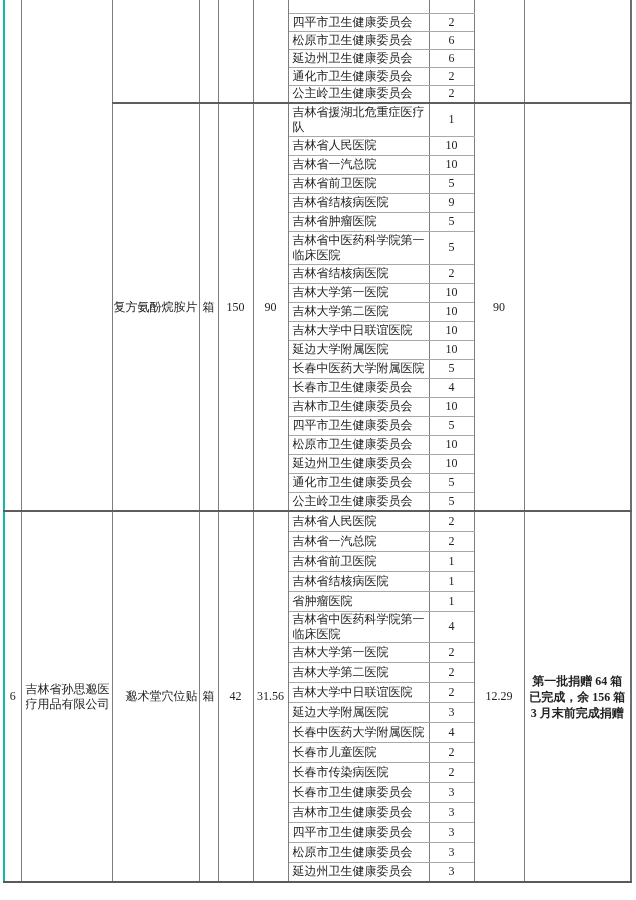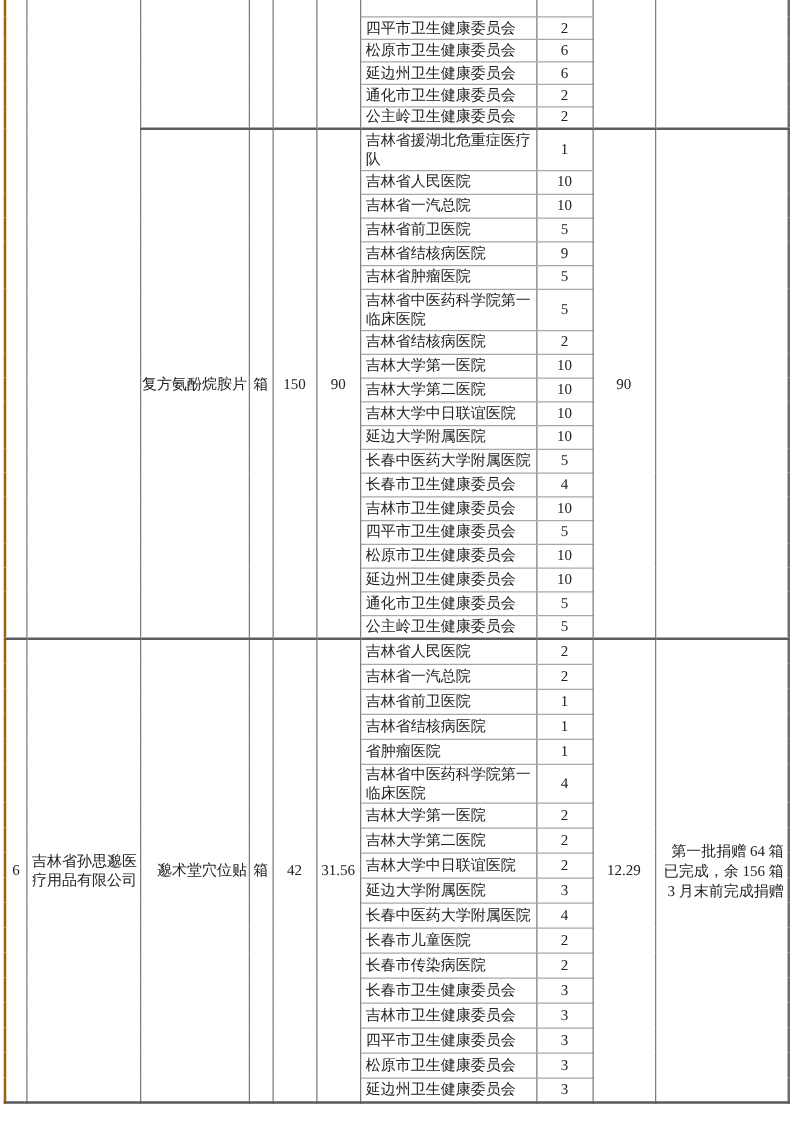--- a/index.html
+++ b/index.html
@@ -12,21 +12,21 @@
     font-family: "Liberation Serif", "DejaVu Serif", serif;
     color: #222222;
   }
   table.donation {
     position: absolute;
     left: 3px;
     top: 0;
     width: 627px;
     border-collapse: collapse;
     table-layout: fixed;
-    border-left: 2px solid #a16207;
+    border-left: 2px solid #14b8a6;
     border-right: 2px solid #6e6e6e;
     border-bottom: 2px solid #5a5a5a;
     border-top: none;
   }
   td {
     border-left: 1px solid #7d7d7d;
     border-right: 1px solid #7d7d7d;
     border-top: 1px solid #a8a8a8;
     border-bottom: 1px solid #a8a8a8;
     font-size: 12px;
@@ -41,21 +41,21 @@
   tr.g0 { height: 18px; }
   tr.partial { height: 13px; }
   tr.g1 { height: 19px; }
   tr.g1.tall { height: 33px; }
   tr.g2 { height: 20px; }
   tr.g2.tall { height: 31px; }
   td.c { text-align: center; }
   td.inst { text-align: left; padding: 0 1px 0 4px; }
   td.company { text-align: right; padding: 0 2px; }
   td.product { text-align: right; padding: 0 1px; }
-  td.remarks { text-align: right; padding: 0 3px; line-height: 16px; }
+  td.remarks { text-align: center; padding: 0 3px; line-height: 16px; font-weight: bold; }
 </style>
 </head>
 <body>
 
 <div class="page">
   <table class="donation">
     <colgroup>
       <col style="width:17px">
       <col style="width:91px">
       <col style="width:87px">

